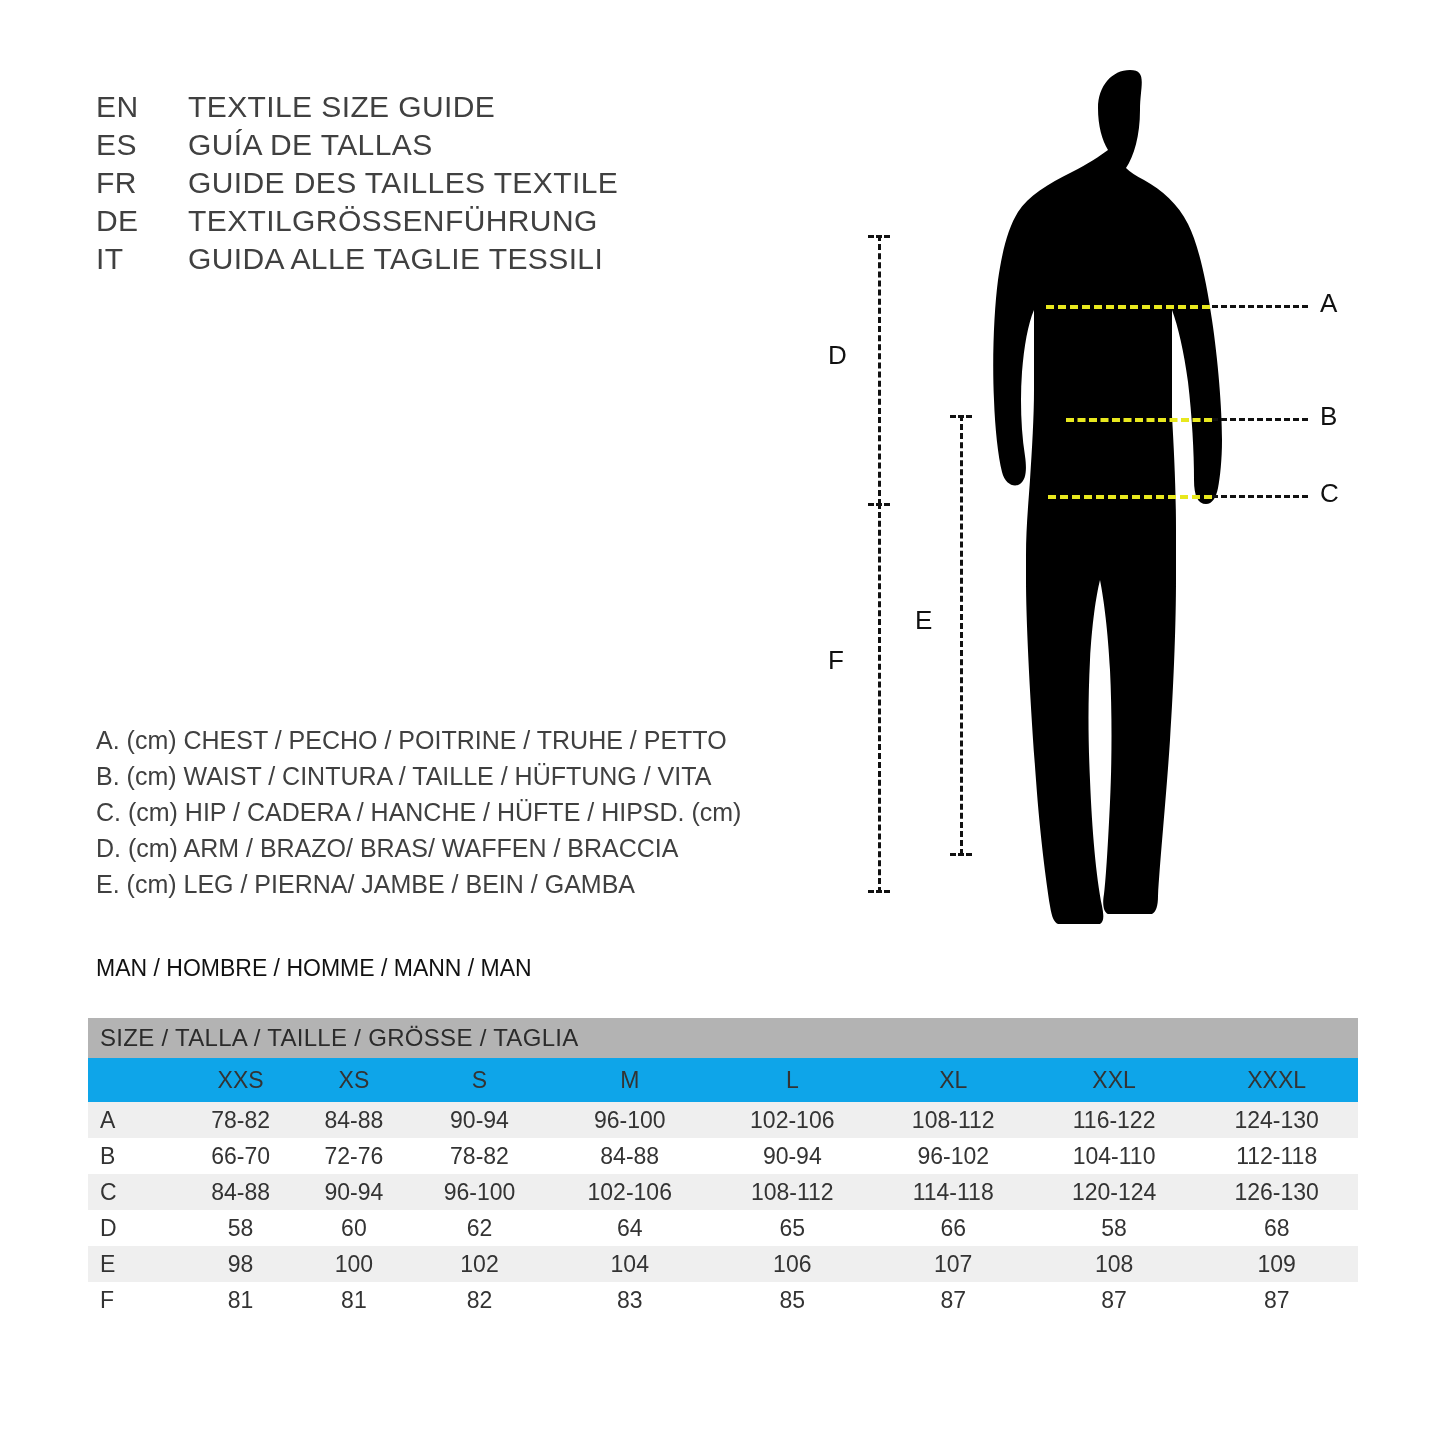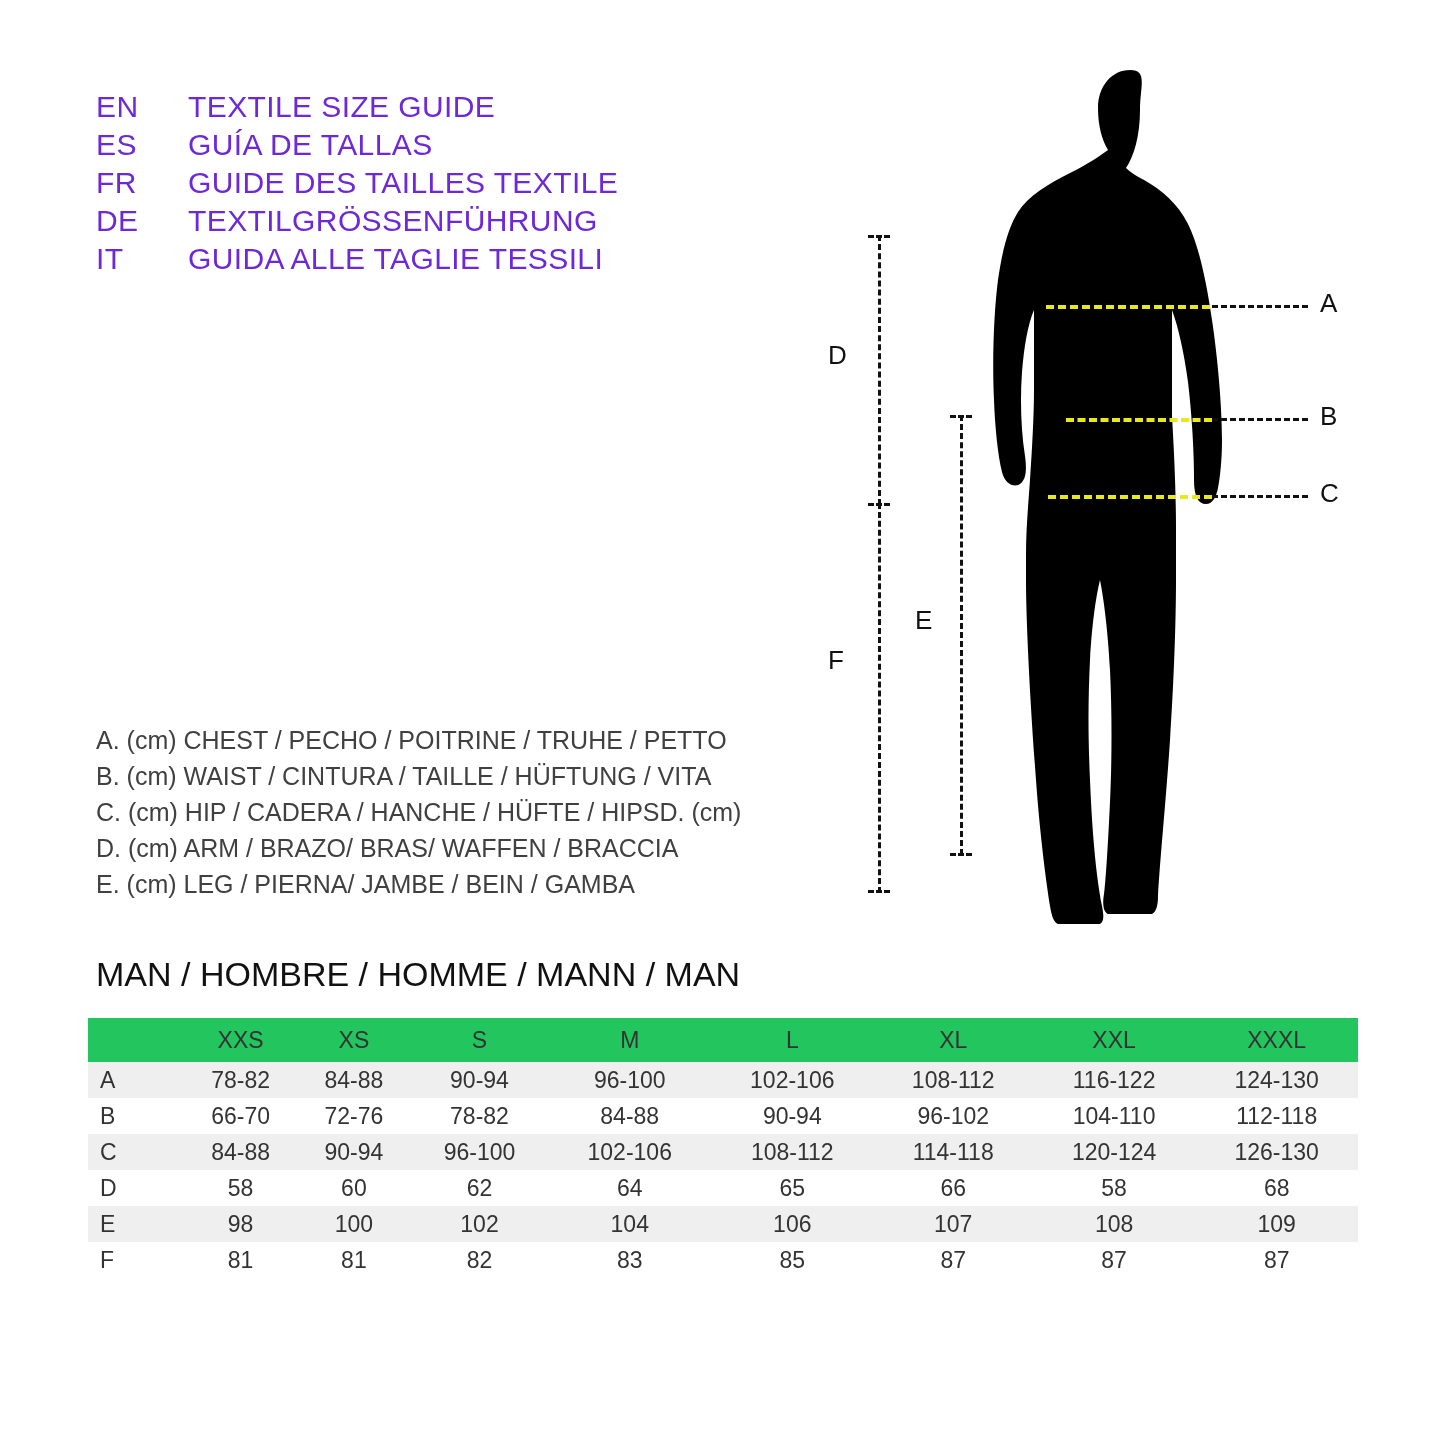--- a/index.html
+++ b/index.html
@@ -22,21 +22,21 @@
     left: 96px;
     top: 88px;
     width: 660px;
   }
   .title-row {
     display: flex;
     align-items: baseline;
     font-size: 30px;
     letter-spacing: 0.4px;
     line-height: 38px;
-    color: #6d28d9;
+    color: #404040;
   }
   .title-lang {
     width: 92px;
     flex: none;
   }
   .title-text {
     flex: 1;
   }
 
   
@@ -50,21 +50,21 @@
     font-size: 25px;
     line-height: 36px;
     color: #404040;
     white-space: nowrap;
   }
 
   #man-label {
     position: absolute;
     left: 96px;
     top: 955px;
-    font-size: 34px;
+    font-size: 23px;
     color: #111111;
   }
 
   
   #figure {
     position: absolute;
     left: 800px;
     top: 60px;
     width: 600px;
     height: 900px;
@@ -131,21 +131,21 @@
     padding-left: 12px;
     color: #333333;
   }
   #size-table tr.shade td {
     background: #efefef;
   }
   #size-table tr.plain td {
     background: #ffffff;
   }
   #size-table tr.sizes td {
-    background: #22c55e;
+    background: #0ea5e9;
     height: 44px;
   }
 </style>
 </head>
 <body>
 
 <div id="titles">
   <div class="title-row">
     <span class="title-lang">EN</span>
     <span class="title-text">TEXTILE SIZE GUIDE</span>
@@ -253,20 +253,23 @@
   <div class="legend-row">B. (cm) WAIST / CINTURA / TAILLE / HÜFTUNG / VITA</div>
   <div class="legend-row">C. (cm) HIP / CADERA / HANCHE / HÜFTE / HIPSD. (cm)</div>
   <div class="legend-row">D. (cm) ARM / BRAZO/ BRAS/ WAFFEN / BRACCIA</div>
   <div class="legend-row">E. (cm) LEG / PIERNA/ JAMBE / BEIN / GAMBA</div>
 </div>
 
 <div id="man-label">MAN / HOMBRE / HOMME / MANN / MAN</div>
 
 <table id="size-table">
   <tbody>
+    <tr class="hdr-bar">
+      <td colspan="9">SIZE / TALLA / TAILLE / GRÖSSE / TAGLIA</td>
+    </tr>
     <tr class="sizes">
       <td class="col-key"></td>
       <td>XXS</td>
       <td>XS</td>
       <td>S</td>
       <td>M</td>
       <td>L</td>
       <td>XL</td>
       <td>XXL</td>
       <td>XXXL</td>

